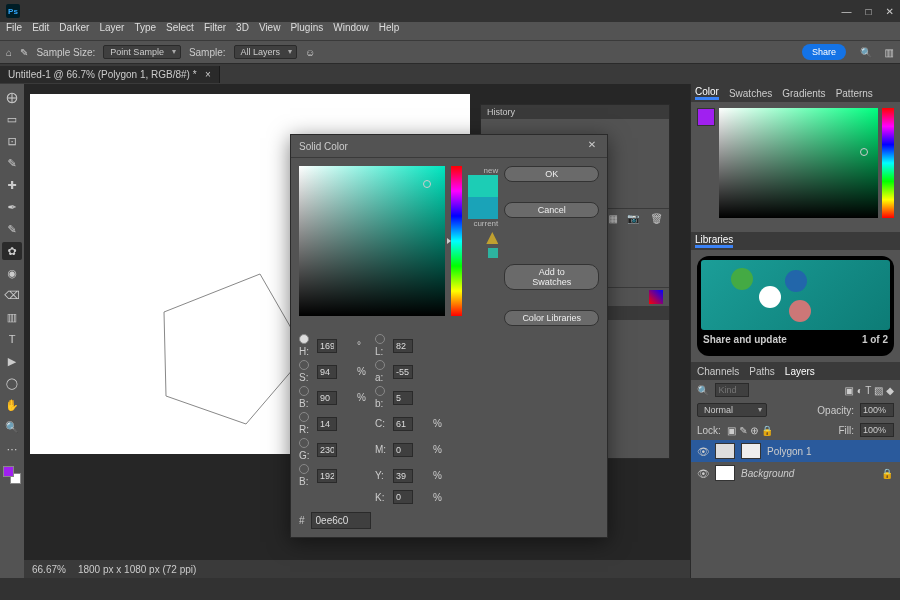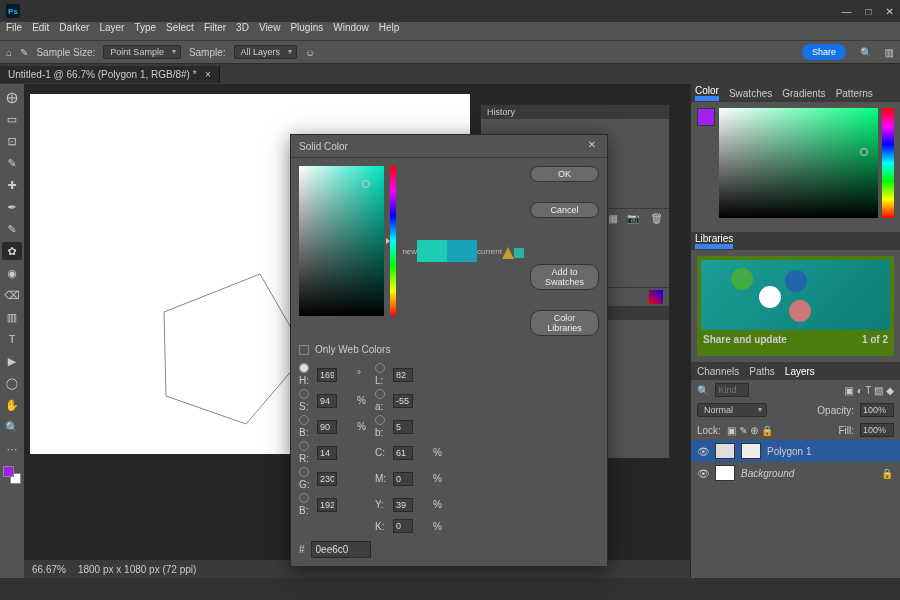--- a/index.html
+++ b/index.html
@@ -21,28 +21,28 @@
 .tool.active{background:#2a2a2a}
 .swatch-pair{position:relative;width:18px;height:18px;margin-top:4px}
 .sw-fg{width:11px;height:11px;background:#a020f0;border:1px solid #888;position:absolute;top:0;left:0;z-index:2}
 .sw-bg{width:11px;height:11px;background:#fff;border:1px solid #888;position:absolute;bottom:0;right:0}
 .canvas-area{flex:1;background:#262626;display:flex;align-items:flex-start;justify-content:flex-start;padding:10px 0 0 0;position:relative}
 .canvas{width:440px;height:360px;background:#fff;margin-left:6px}
 .pentagon{stroke:#888;stroke-width:1;fill:none}
 .statusbar{position:absolute;bottom:0;left:0;height:18px;background:#3a3a3a;display:flex;align-items:center;padding:0 8px;gap:12px;font-size:9px;width:100%}
 .right-panels{width:210px;background:#535353;display:flex;flex-direction:column;border-left:1px solid #2a2a2a}
 .panel-tabs{display:flex;background:#3a3a3a;height:18px;align-items:center;padding:0 4px;gap:10px;font-size:9px}
-.panel-tabs .active{color:#fff;border-bottom:5px solid #3b82f6}
+.panel-tabs .active{color:#fff;border-bottom:3px solid #3b82f6}
 .color-panel{height:130px;background:#535353;display:flex;padding:6px;gap:4px}
 .color-preview{width:18px;height:18px;background:#a020f0;border:1px solid #333}
 .color-field{flex:1;height:110px;background:linear-gradient(to bottom,transparent,black),linear-gradient(to right,white,#00ff80);position:relative}
 .color-field .cursor{width:8px;height:8px;border:1px solid #ccc;border-radius:50%;position:absolute;right:10px;top:40px}
 .hue-strip{width:12px;height:110px;background:linear-gradient(to bottom,red,magenta,blue,cyan,lime,yellow,red)}
 .lib-panel{padding:6px;background:#535353}
-.lib-card{background:#4d7c0f;border-radius:0;padding:4px;height:100px;position:relative}
+.lib-card{background:#000000;border-radius:12px;padding:4px;height:100px;position:relative}
 .lib-hero{height:70px;background:linear-gradient(135deg,#1b9e98,#0d7c76);border-radius:3px;position:relative}
 .bubble{width:22px;height:22px;border-radius:50%;position:absolute}
 .lib-caption{padding:4px 2px 0;display:flex;justify-content:space-between;color:#222;font-size:10px;font-weight:bold}
 .layers-panel{flex:1;background:#535353;display:flex;flex-direction:column}
 .layers-tabs{display:flex;background:#3a3a3a;height:18px;align-items:center;gap:10px;padding:0 6px;font-size:9px}
 .layers-tabs .active{color:#fff}
 .layer-controls{display:flex;align-items:center;gap:6px;padding:3px 6px;font-size:9px}
 .layer-row{display:flex;align-items:center;gap:6px;padding:3px 6px;height:22px}
 .layer-row.sel{background:#2a5a9c}
 .eye{width:12px;text-align:center}
@@ -59,21 +59,21 @@
 .fico{width:10px;height:8px;background:#888}
 
 .dialog{position:absolute;left:290px;top:134px;width:318px;background:#535353;border:1px solid #2a2a2a;box-shadow:0 4px 20px rgba(0,0,0,.5);z-index:10}
 .dlg-title{display:flex;align-items:center;padding:4px 8px;background:#535353;border-bottom:1px solid #3a3a3a;font-size:10px}
 .dlg-close{margin-left:auto;width:14px;height:14px;color:#ccc;text-align:center}
 .dlg-body{display:flex;padding:8px;gap:6px}
 .picker-field{width:150px;height:150px;background:linear-gradient(to bottom,transparent,black),linear-gradient(to right,white,#00e6c0);position:relative}
 .picker-field .cursor{width:8px;height:8px;border:1px solid #ccc;border-radius:50%;position:absolute;right:14px;top:14px}
 .picker-hue{width:12px;height:150px;background:linear-gradient(to bottom,red,magenta,blue,cyan,lime,yellow,red);position:relative}
 .picker-hue .arrow{position:absolute;left:-4px;width:0;height:0;border-top:3px solid transparent;border-bottom:3px solid transparent;border-left:4px solid #ccc;top:72px}
-.newcur{display:flex;flex-direction:row;gap:0;font-size:9px;align-items:center}
+.newcur{display:flex;flex-direction:column;gap:0;font-size:9px;align-items:flex-end}
 .newcur .lbl{font-size:8px;color:#bbb}
 .newcur-box{width:30px;height:22px}
 .dlg-buttons{display:flex;flex-direction:column;gap:20px}
 .dlg-btn{background:#6a6a6a;border:1px solid #333;border-radius:10px;padding:2px 14px;font-size:9px;text-align:center;color:#eee}
 .dlg-numbers{padding:0 8px 8px;display:grid;grid-template-columns:12px 34px 12px 12px 34px 12px;gap:3px 6px;align-items:center;font-size:9px}
 .dlg-numbers input{width:20px;background:#3f3f3f;border:1px solid #2a2a2a;padding:1px 2px;font-size:9px;color:#ddd}
 .dlg-numbers .rad{width:10px;height:10px;border:1px solid #888;border-radius:50%;display:inline-block}
 .dlg-numbers .rad.on{background:#ddd}
 .hex-row{padding:0 8px 8px;display:flex;gap:6px;align-items:center}
 .only-web{padding:0 8px 8px;display:flex;align-items:center;gap:6px;font-size:9px}
@@ -319,24 +319,20 @@
       <span class="cube-ico" style="margin-top:4px"></span>
     </div>
     <div class="dlg-buttons">
       <div class="dlg-btn">OK</div>
       <div class="dlg-btn">Cancel</div>
       <div style="height:6px"></div>
       <div class="dlg-btn">Add to Swatches</div>
       <div class="dlg-btn">Color Libraries</div>
     </div>
   </div>
-  <div class="only-web">
-    <span class="chk"></span>
-    <span>Only Web Colors</span>
-  </div>
   <div class="dlg-numbers">
     <span><span class="rad on"></span> H:</span>
       <input value="169" style="">
       <span>°</span>
     <span><span class="rad"></span> L:</span>
       <input value="82" style="">
       <span></span>
     <span><span class="rad"></span> S:</span>
       <input value="94" style="">
       <span>%</span>

